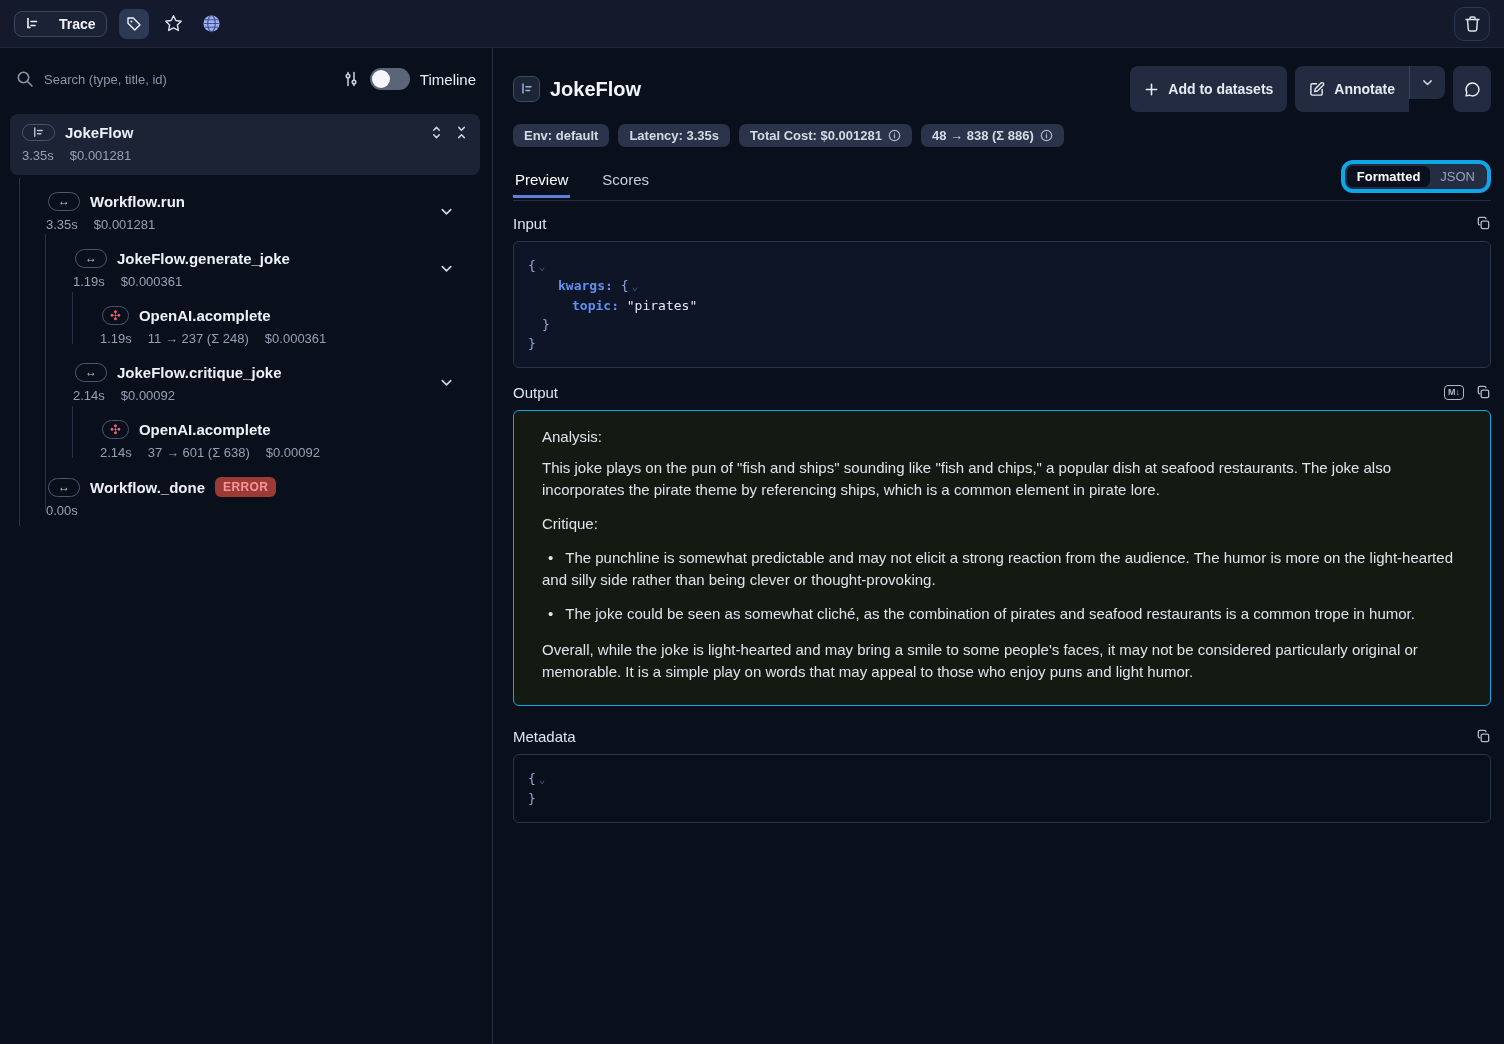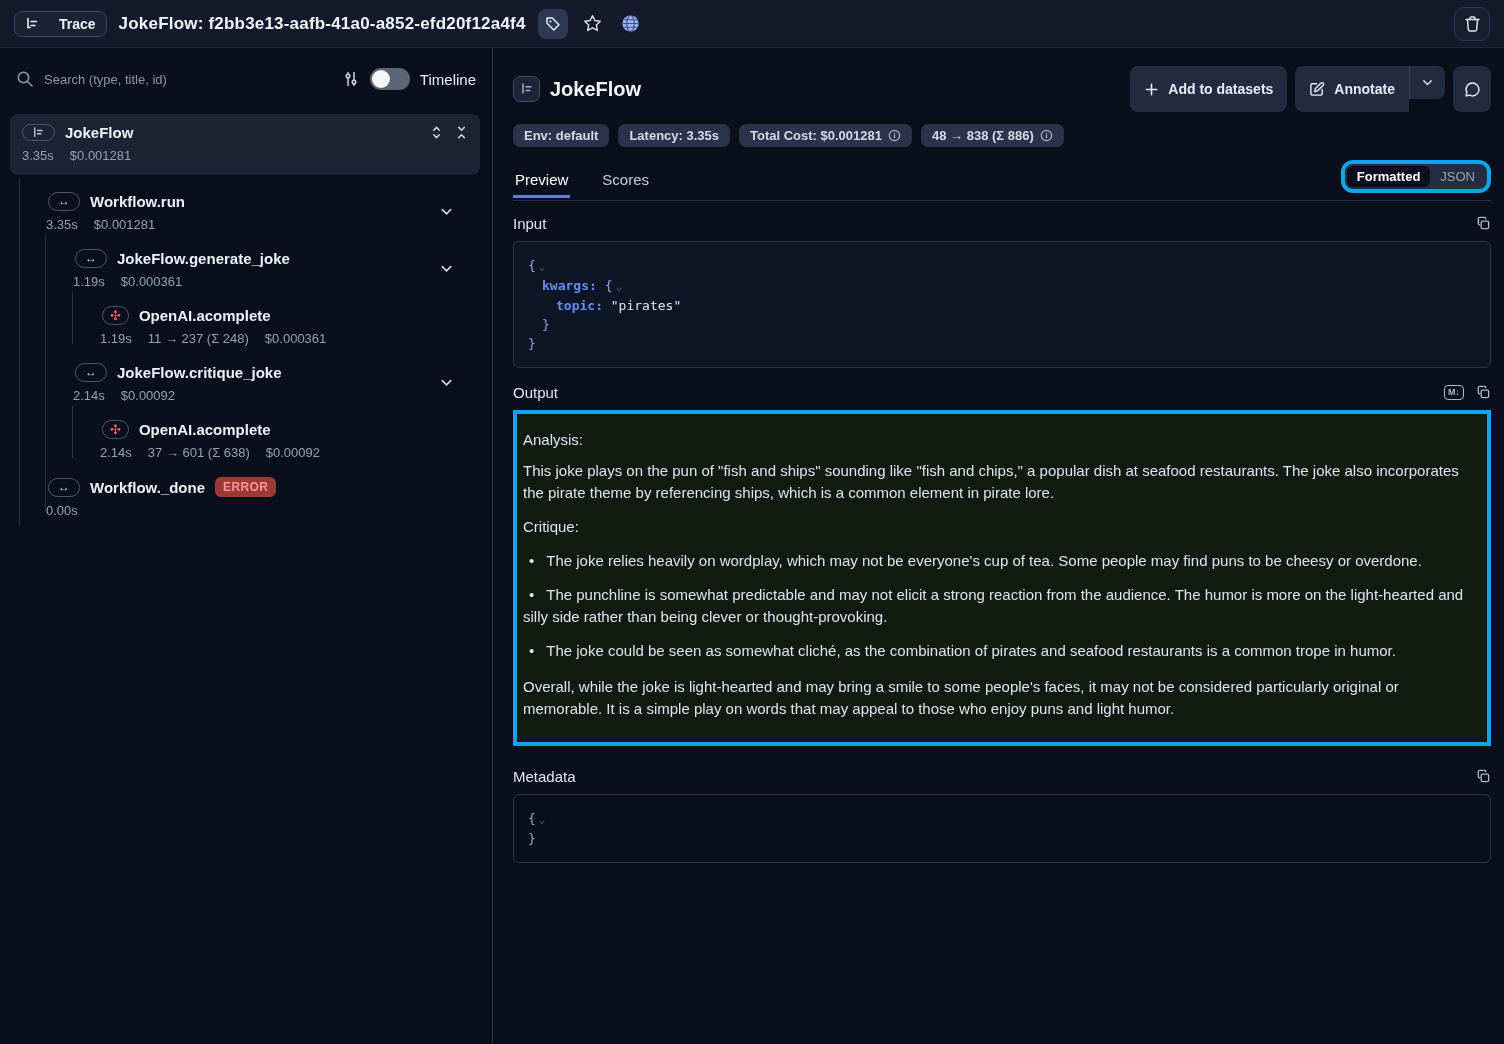--- a/index.html
+++ b/index.html
@@ -134,28 +134,28 @@
   }
   .icon-btn { cursor:pointer; color:#aeb9cc; }
 
   .code-box {
     margin-top:9px; border:1px solid #2b3548; border-radius:6px; background:#0d1526;
     padding:14px 14px; font-family:"DejaVu Sans Mono", monospace; font-size:13px; line-height:19px;
   }
   .code-box.meta { background:transparent; }
   .code-line { white-space:pre; }
   .jbrace { color:#93a8d6; }
-  .jkey { color:#628ff2; font-weight:700; }
+  .jkey { color:#628ff2; font-weight:700;margin-left:16px; }
   .jstr { color:#e3eaf4; }
   .caret { color:#4f5b73; font-size:11px; margin-left:3px; }
   .caret::after { content:"\2304"; }
 
   .output-box {
-    margin-top:9px; border:4px solid #0ea5e9; border-radius:0; background:#121a11;
-    padding:15px 6px 22px; font-size:15px; line-height:22px; color:#dde4ec;
+    margin-top:9px; border:1px solid #0ea5e9; border-radius:6px; background:#121a11;
+    padding:15px 28px 22px; font-size:15px; line-height:22px; color:#dde4ec;
   }
   .output-box .para { margin-top:9px; }
   .output-box .first { margin-top:0; }
   .bullet { margin-top:12px; }
   .bullet::before { content:"\2022"; margin-left:6px; margin-right:12px; }
   .conclusion { margin-top:14px; }
 </style>
 </head>
 <body>
 
@@ -164,21 +164,20 @@
     <span>
       <svg width="14" height="14" viewBox="0 0 14 14" fill="none" stroke="#eef2f8" stroke-width="1.6" stroke-linecap="round">
         <path d="M3 1.5v9"></path>
           <path d="M6 4.5h5.5"></path>
           <path d="M6 8.5h4"></path>
           <path d="M3 10.5h2"></path>
       </svg>
     </span>
     <span>Trace</span>
   </div>
-  <div class="topbar-title">JokeFlow: f2bb3e13-aafb-41a0-a852-efd20f12a4f4</div>
   <div class="tag-btn">
     <span>
       <svg width="16" height="16" viewBox="0 0 16 16" fill="none" stroke="#eef2f8" stroke-width="1.4" stroke-linejoin="round">
         <path d="M2 2h5.2L14 8.8 8.8 14 2 7.2z"></path>
           <circle cx="5.4" cy="5.4" r="1" fill="#eef2f8" stroke="none"></circle>
       </svg>
     </span>
   </div>
   <div class="icon-plain">
     <span>
@@ -474,21 +473,20 @@
                 <rect x="5.5" y="5.5" width="8" height="8" rx="1.5"></rect>
                 <path d="M10.5 3.5v-.5A1.5 1.5 0 009 1.5H4A1.5 1.5 0 002.5 3v5A1.5 1.5 0 004 9.5h.5"></path>
               </svg>
           </span>
         </span>
       </div>
       <div class="output-box">
         <div class="para first">Analysis:</div>
         <div class="para">This joke plays on the pun of "fish and ships" sounding like "fish and chips," a popular dish at seafood restaurants. The joke also incorporates the pirate theme by referencing ships, which is a common element in pirate lore.</div>
         <div class="para" style="margin-top:12px;">Critique:</div>
-        <div class="bullet">The joke relies heavily on wordplay, which may not be everyone's cup of tea. Some people may find puns to be cheesy or overdone.</div>
         <div class="bullet">The punchline is somewhat predictable and may not elicit a strong reaction from the audience. The humor is more on the light-hearted and silly side rather than being clever or thought-provoking.</div>
         <div class="bullet">The joke could be seen as somewhat cliché, as the combination of pirates and seafood restaurants is a common trope in humor.</div>
         <div class="conclusion">Overall, while the joke is light-hearted and may bring a smile to some people's faces, it may not be considered particularly original or memorable. It is a simple play on words that may appeal to those who enjoy puns and light humor.</div>
       </div>
     </div>
 
     <div class="section" style="margin-top:22px;">
       <div class="section-head">
         <span class="section-label">Metadata</span>
         <span class="section-icons">

